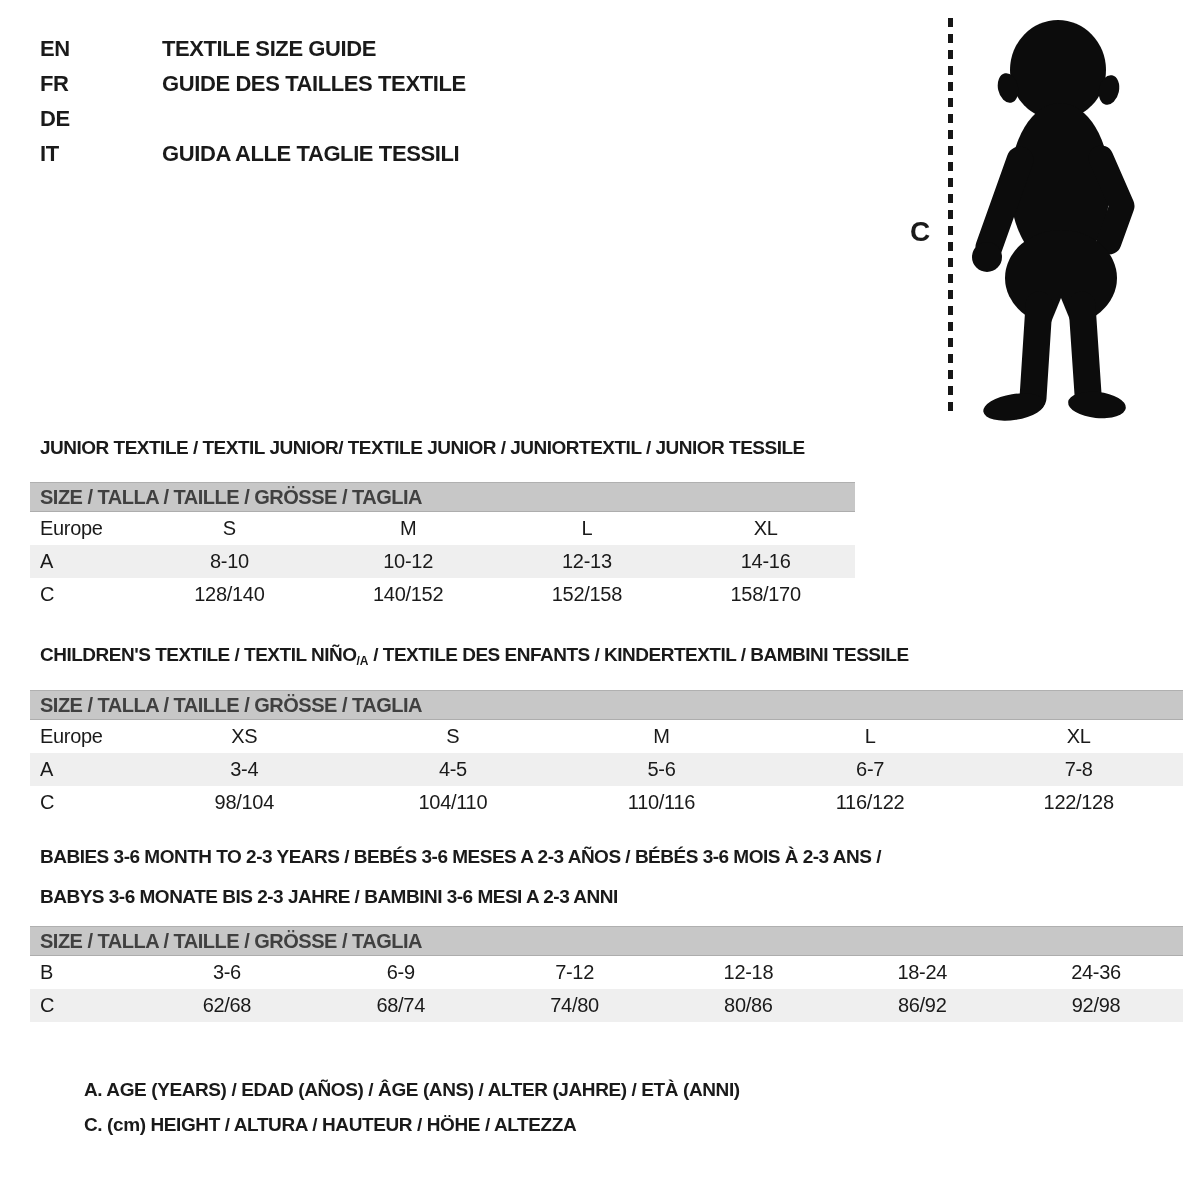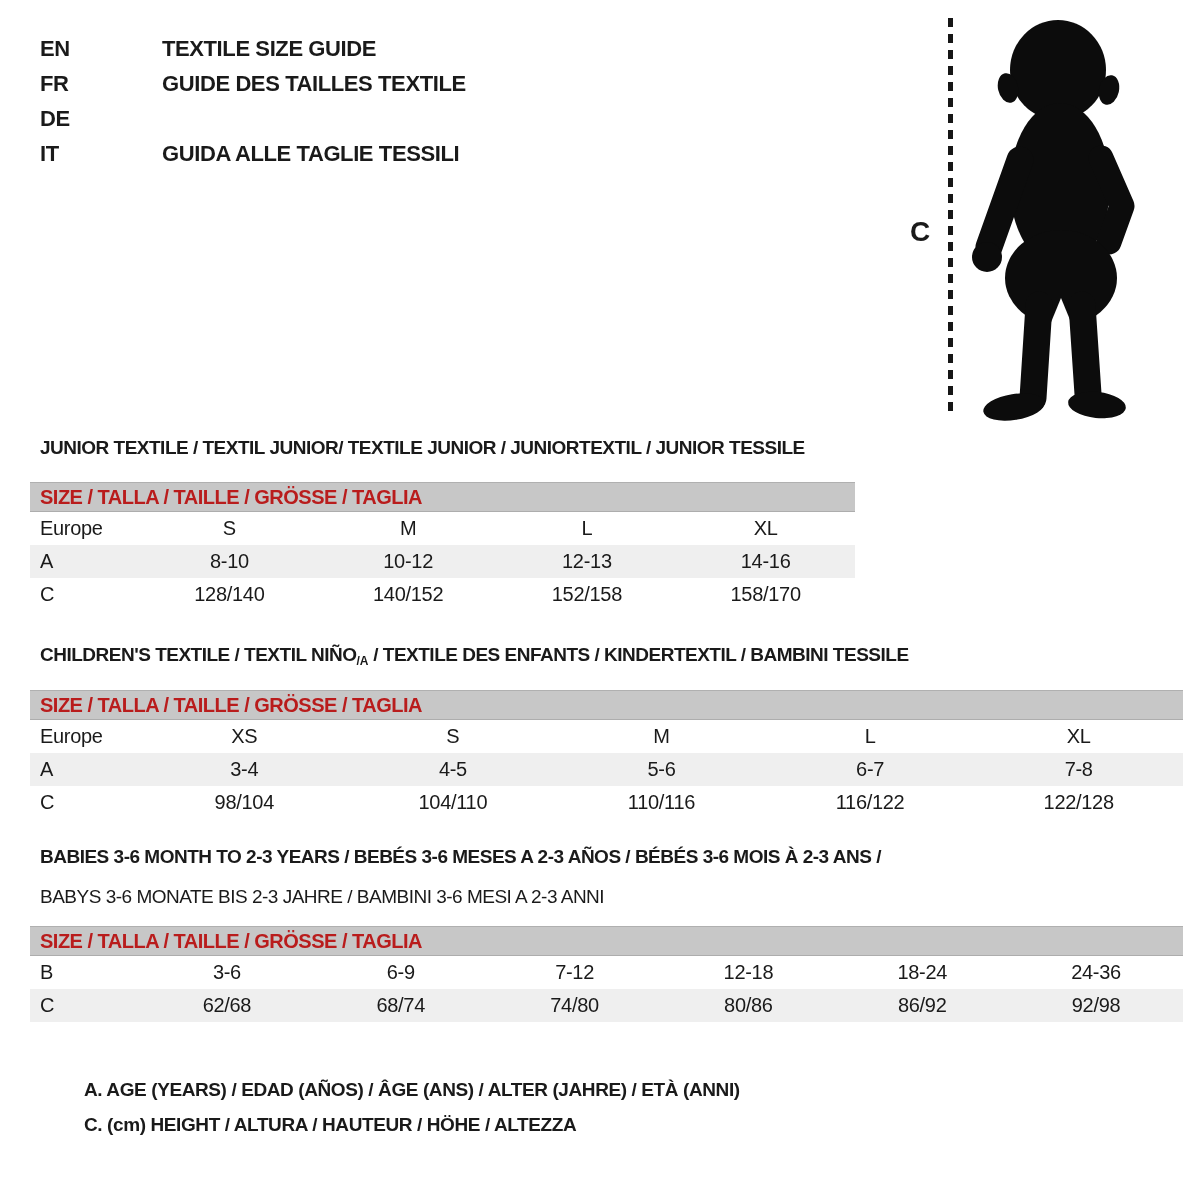--- a/index.html
+++ b/index.html
@@ -63,42 +63,42 @@
   }
   #sec3 .sec-title, .sec-title2 { line-height: 33px; }
   .sec-title .sub {
     font-size: 12px;
     vertical-align: -4px;
     letter-spacing: 0;
   }
   .sec-title2 {
     margin-left: 10px;
     font-size: 19px;
-    font-weight: normal;
+    font-weight: bold;
     letter-spacing: -0.5px;
     white-space: nowrap;
   }
   .sec-title2:empty { display: none; }
 
   .size-table { position: absolute; left: 0; }
   #sec1 .size-table { top: 46px; width: 825px; }
   #sec2 .size-table { top: 47px; width: 1153px; }
   #sec3 .size-table { top: 86px; width: 1153px; }
 
   .size-bar {
     height: 30px;
     background: #c7c7c7;
     border-top: 1px solid #b0b0b0;
     border-bottom: 1px solid #adadad;
     font-size: 20px;
     font-weight: bold;
     letter-spacing: -0.5px;
     line-height: 28px;
     padding-left: 10px;
-    color: #b91c1c;
+    color: #404040;
   }
   .trow {
     display: flex;
     height: 33px;
     align-items: center;
     font-size: 20px;
     letter-spacing: -0.3px;
   }
   .trow.shaded { background: #efefef; }
   .tlabel { width: 110px; padding-left: 10px; }

